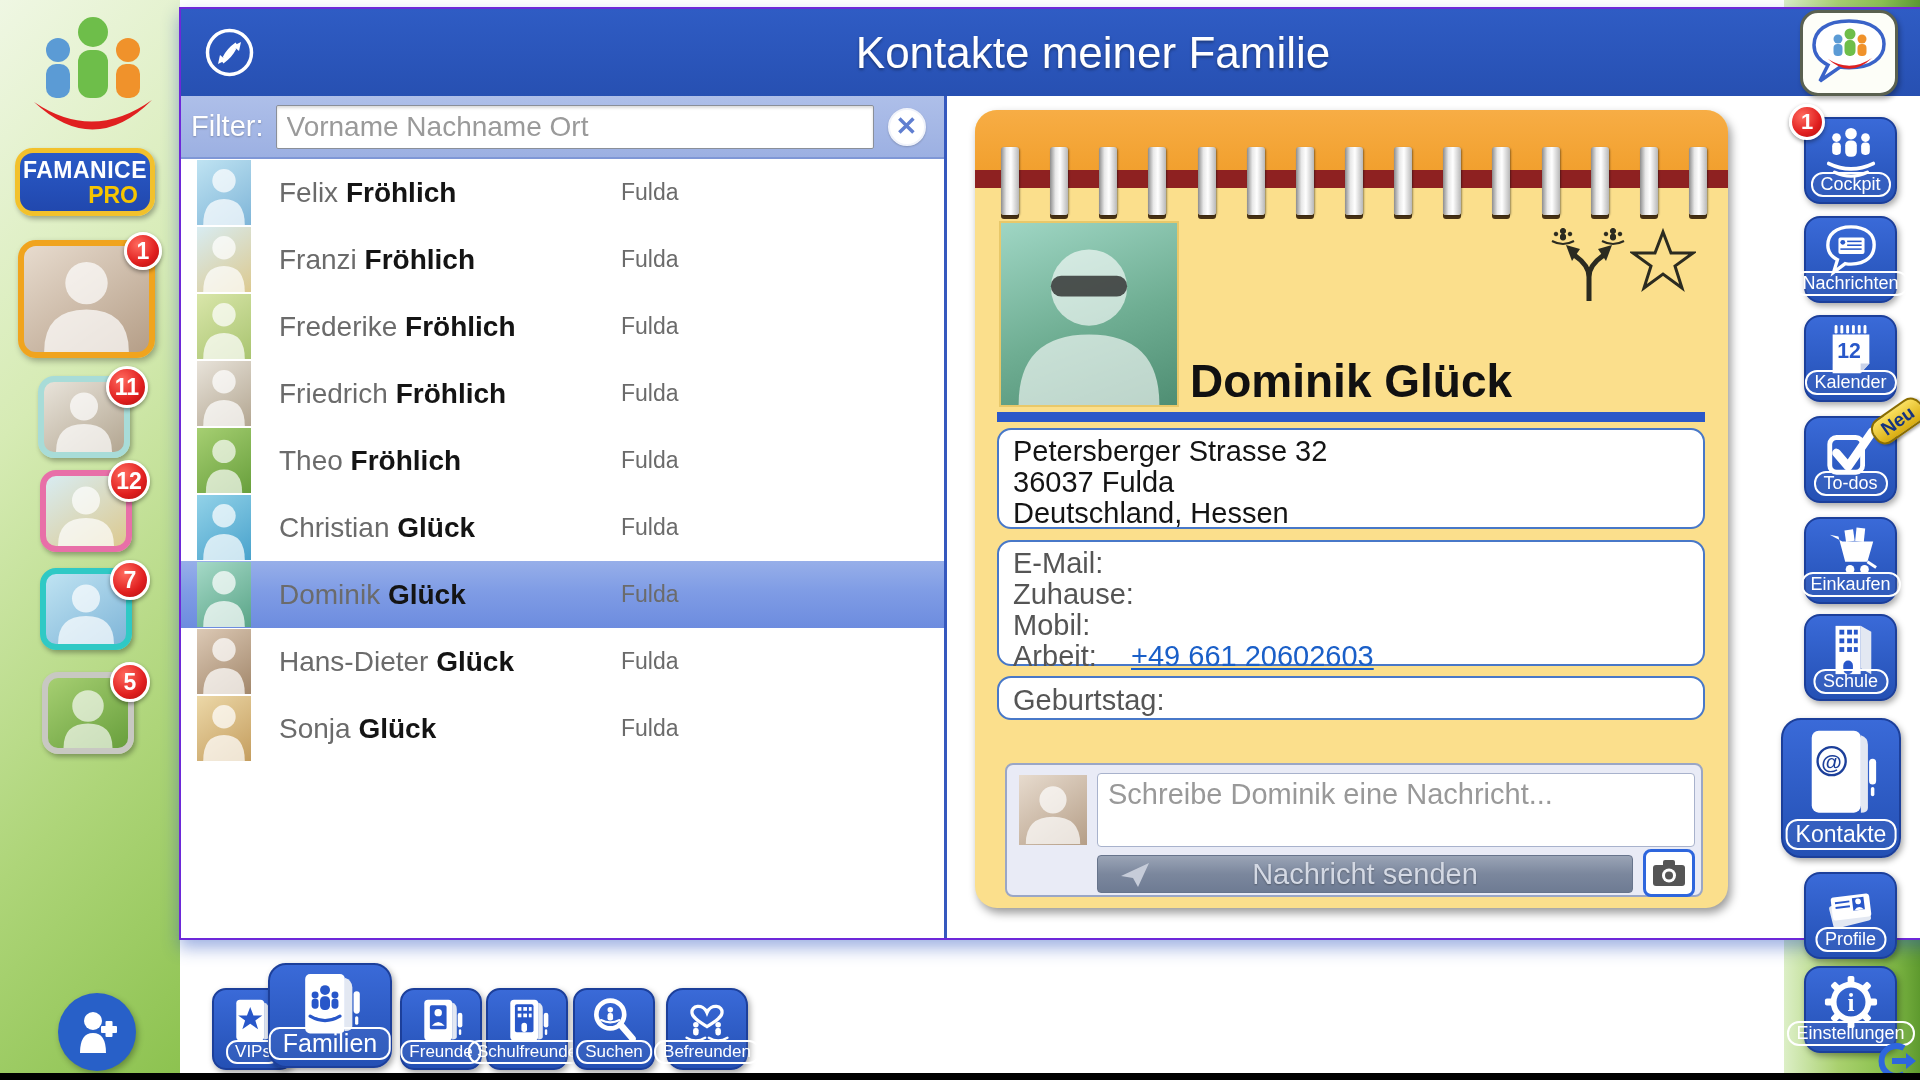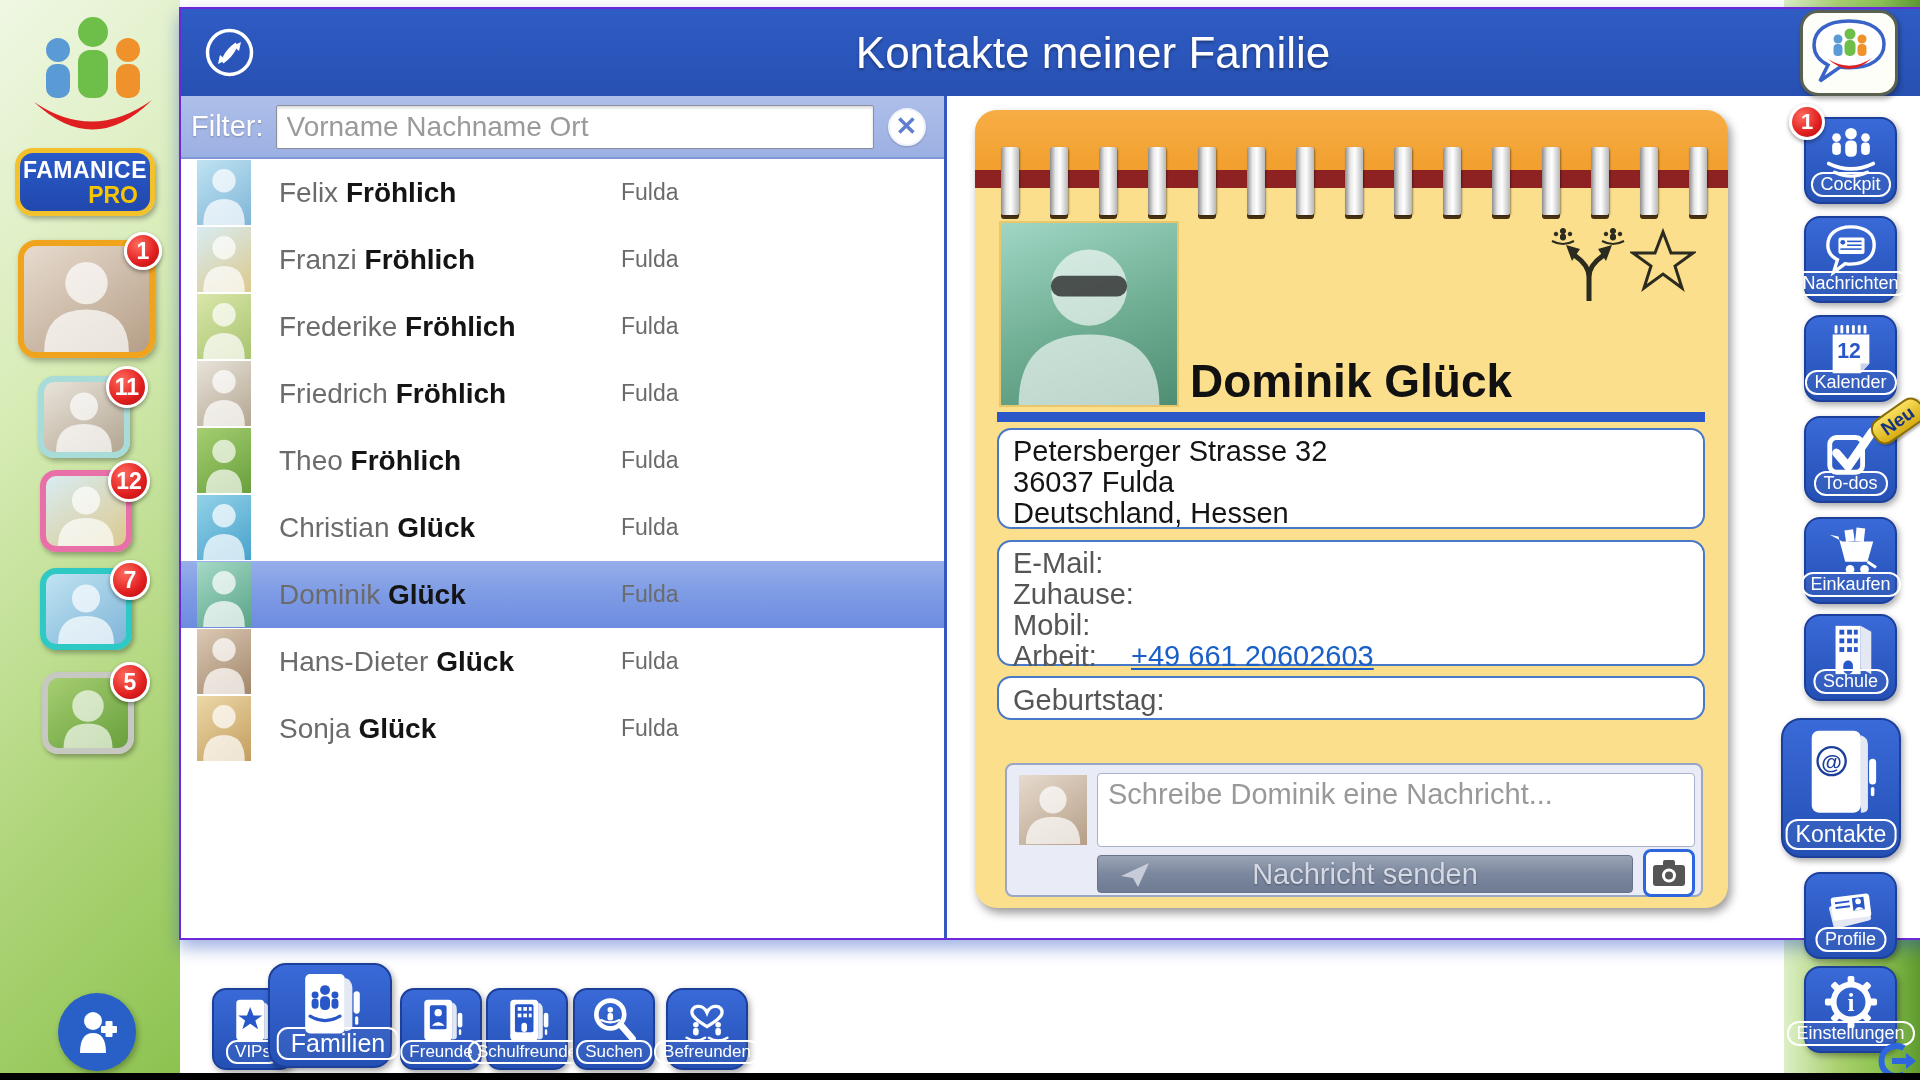--- a/index.html
+++ b/index.html
@@ -95,21 +95,21 @@
   .navbtn-big { left:1781px; width:120px; height:140px; border-radius:20px; }
   .navbtn-big .navpill { font-size:23px; bottom:6px; }
   .neu { position:absolute; left:1869px; top:407px; transform:rotate(-35deg); background:linear-gradient(180deg,#fadf5e,#d8ac10); border:2px solid #8a6d00; border-radius:12px; color:#15337f; font-weight:bold; font-size:19px; padding:1px 9px; z-index:6; box-shadow:1px 2px 3px rgba(0,0,0,.35); }
   .exit-btn { position:absolute; left:1874px; top:1040px; width:42px; height:42px; cursor:pointer; }
 
   
   .toolbtn { position:absolute; top:988px; width:82px; height:82px; background:linear-gradient(180deg,#3a6ad8,#2450b4); border:2px solid #1c3f9a; border-radius:14px; cursor:pointer; box-shadow:2px 3px 6px rgba(0,0,0,.35); }
   .toolbtn .ic { position:absolute; left:50%; top:4px; transform:translateX(-50%); }
   .toolpill { position:absolute; bottom:4px; left:50%; transform:translateX(-50%); border:2px solid #fff; border-radius:11px; color:#fff; font-size:17px; padding:0 7px; white-space:nowrap; background:rgba(255,255,255,.06); }
   .tool-big { top:963px; width:124px; height:105px; border-radius:18px; }
-  .tool-big .toolpill { font-size:25px; bottom:6px; padding:0 12px;margin-left:8px; }
+  .tool-big .toolpill { font-size:25px; bottom:6px; padding:0 12px; }
 
   .sil { position:absolute; inset:0; width:100%; height:100%; }
 </style>
 </head>
 <body>
 
 <div class="screen">
   <div class="bg-left"></div>
   <div class="bg-right"></div>
 

